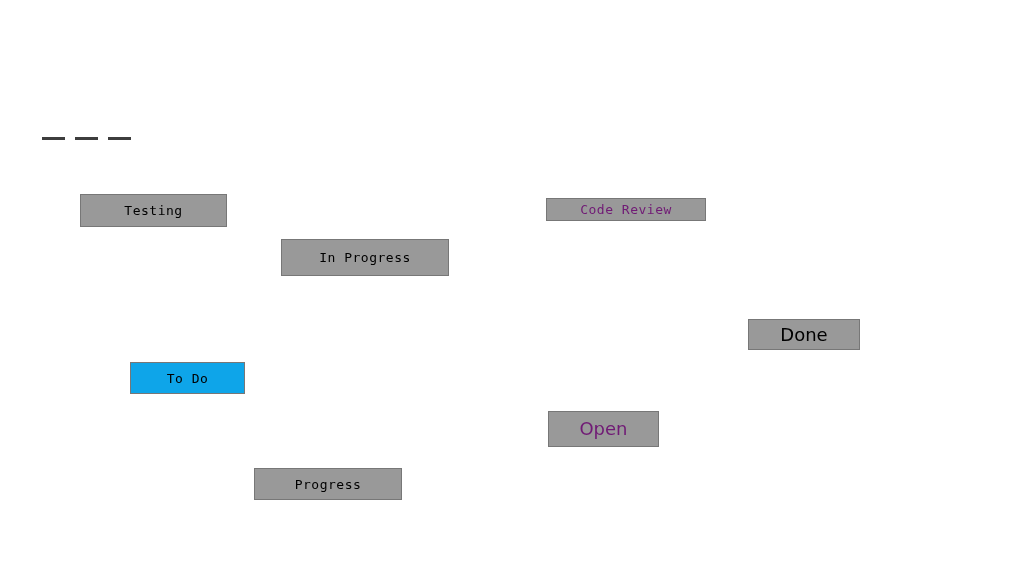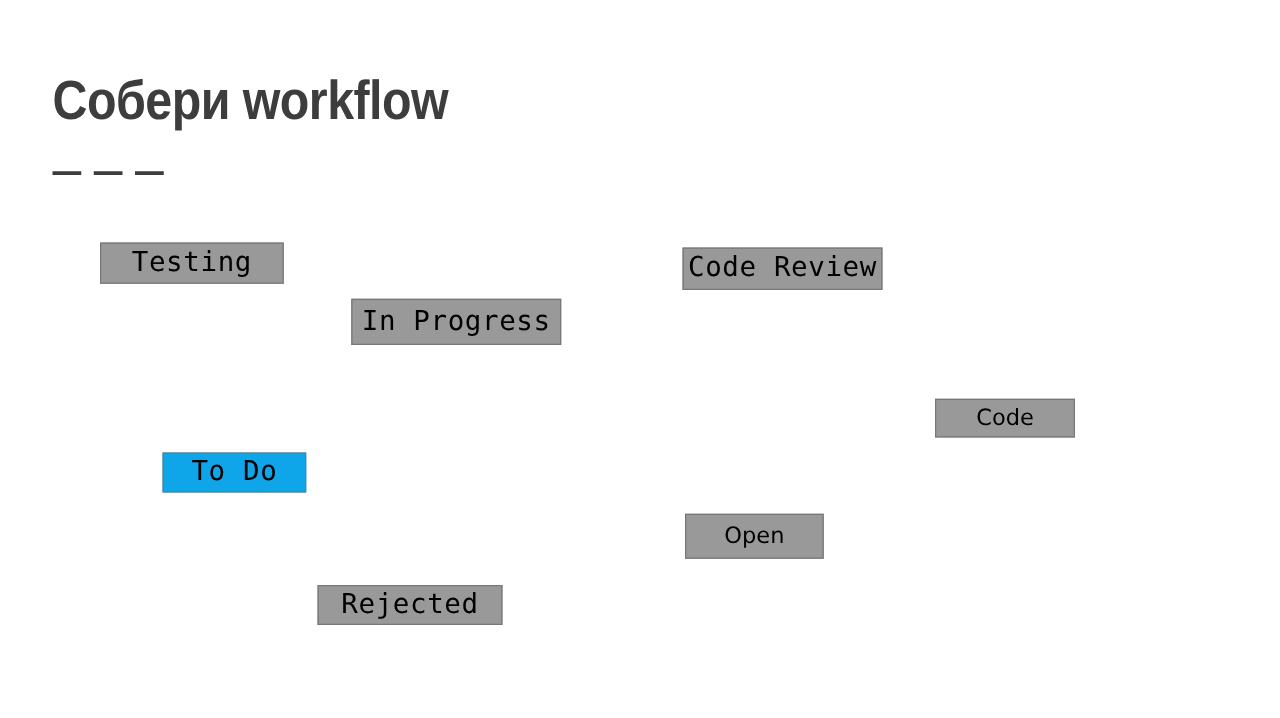--- a/index.html
+++ b/index.html
@@ -54,52 +54,49 @@
   
   .wf-card {
     position: absolute;
     box-sizing: border-box;
     background: #999999;
     border: 1px solid #777777;
     color: #000000;
     display: flex;
     align-items: center;
     justify-content: center;
-    font-size: 22px;
+    font-size: 13px;
     line-height: 1;
     white-space: pre;
     user-select: none;
   }
   .wf-card.mono {
     font-family: "DejaVu Sans Mono", "Liberation Mono", monospace;
     letter-spacing: 0.5px;
   }
   .wf-card.sans {
     font-family: "DejaVu Sans", "Liberation Sans", sans-serif;
     font-size: 18px;
   }
 </style>
 </head>
 <body>
 
 <div id="slide" style="width: 1024px; height: 574px; background: rgb(255, 255, 255);">
 
-  <div id="title-block">
-    <h1 id="page-title" style="color: rgb(61, 61, 61);">Собери workflow</h1>
-  </div>
 
   <div id="title-rule">
       <span class="dash" style="background: rgb(61, 61, 61);"></span>
       <span class="dash" style="background: rgb(61, 61, 61);"></span>
       <span class="dash" style="background: rgb(61, 61, 61);"></span>
     </div>
 
   <div id="cards-layer">
       <div class="wf-card mono" style="left: 80px; top: 194px; width: 147px; height: 33px; background: rgb(153, 153, 153); border-color: rgb(119, 119, 119); color: rgb(0, 0, 0);">Testing</div>
       <div class="wf-card mono" style="left: 281px; top: 239px; width: 168px; height: 37px; background: rgb(153, 153, 153); border-color: rgb(119, 119, 119); color: rgb(0, 0, 0); text-align: right;">In Progress</div>
-      <div class="wf-card mono" style="left: 546px; top: 198px; width: 160px; height: 34px; background: rgb(153, 153, 153); border-color: rgb(119, 119, 119); color: #000000;">Code Review</div>
-      <div class="wf-card sans" style="left: 748px; top: 319px; width: 112px; height: 31px; background: rgb(153, 153, 153); border-color: rgb(119, 119, 119); color: rgb(0, 0, 0);">Code</div>
+      <div class="wf-card mono" style="left: 546px; top: 198px; width: 160px; height: 23px; background: rgb(153, 153, 153); border-color: rgb(119, 119, 119); color: #701a75;">Code Review</div>
+      <div class="wf-card sans" style="left: 748px; top: 319px; width: 112px; height: 31px; background: rgb(153, 153, 153); border-color: rgb(119, 119, 119); color: rgb(0, 0, 0);">Done</div>
       <div class="wf-card mono" style="left: 130px; top: 362px; width: 115px; height: 32px; background: #0ea5e9; border-color: rgb(119, 119, 119); color: rgb(0, 0, 0);">To Do</div>
-      <div class="wf-card sans" style="left: 548px; top: 411px; width: 111px; height: 36px; background: rgb(153, 153, 153); border-color: rgb(119, 119, 119); color: #000000;">Open</div>
-      <div class="wf-card mono" style="left: 254px; top: 468px; width: 148px; height: 32px; background: rgb(153, 153, 153); border-color: rgb(119, 119, 119); color: rgb(0, 0, 0);">Rejected</div>
+      <div class="wf-card sans" style="left: 548px; top: 411px; width: 111px; height: 36px; background: rgb(153, 153, 153); border-color: rgb(119, 119, 119); color: #701a75;">Open</div>
+      <div class="wf-card mono" style="left: 254px; top: 468px; width: 148px; height: 32px; background: rgb(153, 153, 153); border-color: rgb(119, 119, 119); color: rgb(0, 0, 0);">Progress</div>
     </div>
 
 </div>
 
 </body></html>

